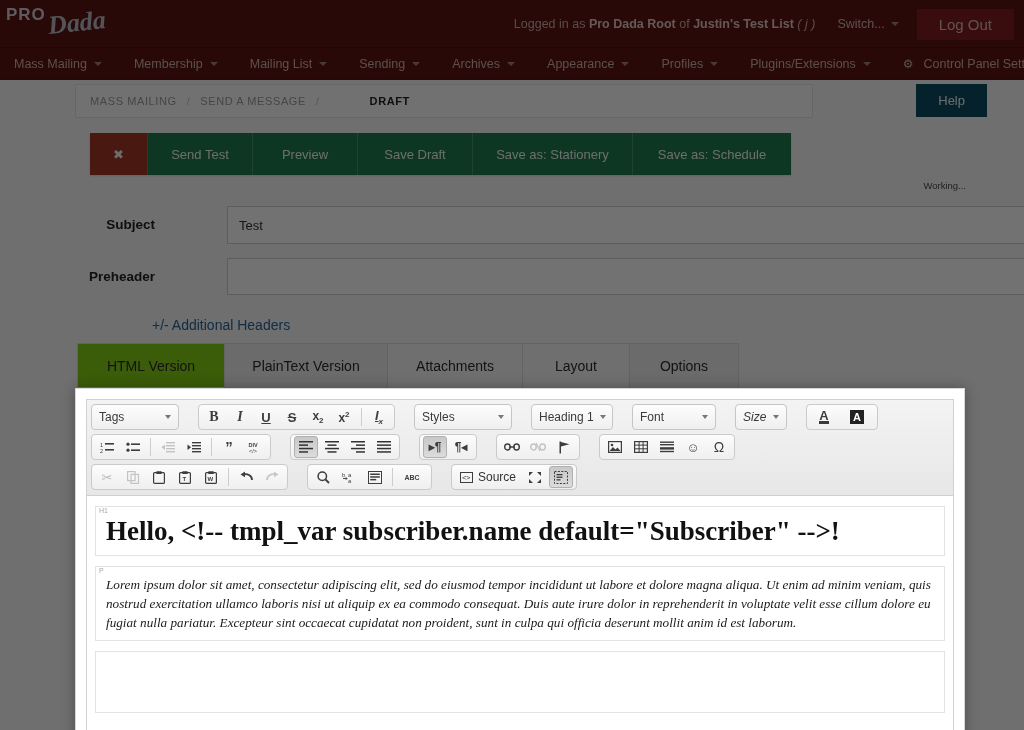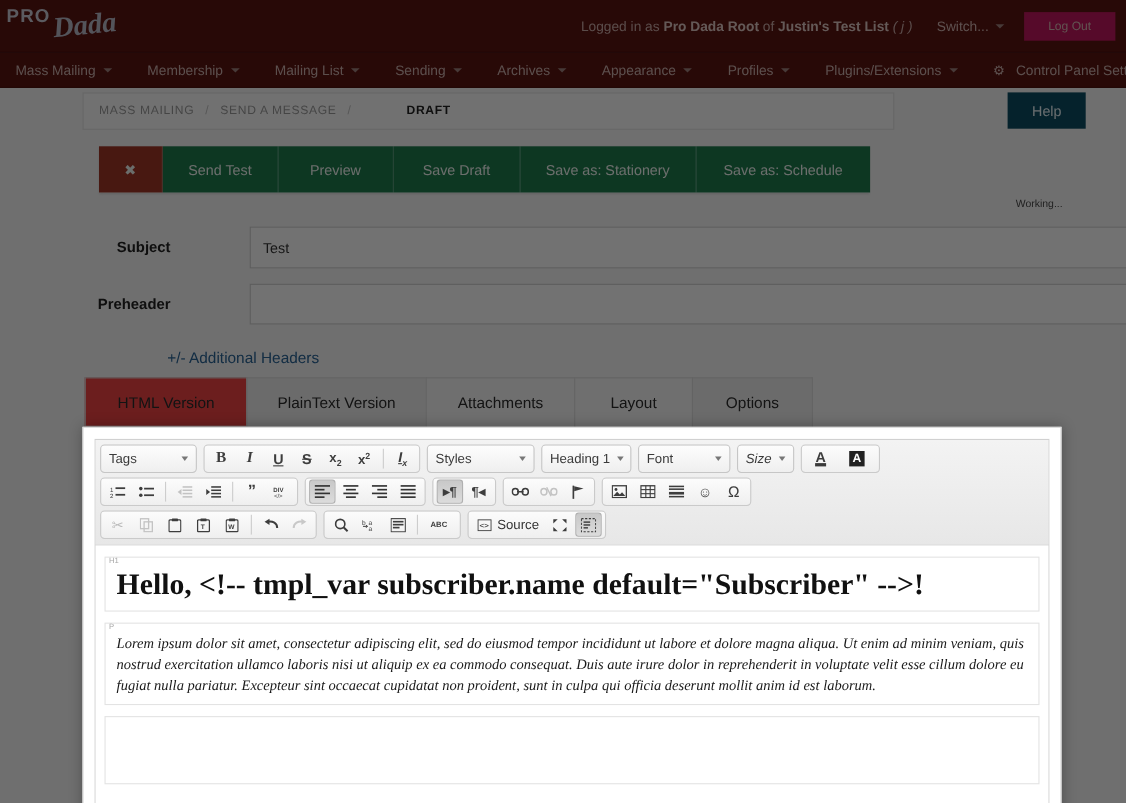--- a/index.html
+++ b/index.html
@@ -48,24 +48,24 @@
     color: #c8a9a5;
   }
   .userbar .loggedin { margin-right: 22px; white-space: nowrap; }
   .userbar .loggedin b { color:#ddc5c1; font-weight: bold; }
   .userbar .loggedin i { font-style: italic; }
   .switch {
     margin-right: 18px; color:#d0b3af; white-space:nowrap;
     display:flex; align-items:center; gap:6px;
   }
   .logout {
-    background: #be185d;
+    background: #7f1d1d;
     color: #d8b9b5;
     padding: 7px 22px;
-    font-size: 11px;
+    font-size: 15px;
     border: 0;
     white-space: nowrap;
   }
 
   
   .navbar {
     height: 32px;
     background: #5a1410;
     display: flex; align-items: center;
     padding-left: 14px;
@@ -170,21 +170,21 @@
     border-bottom: 1px solid #d6d6d6;
   }
   .tab {
     display:flex; align-items:center; justify-content:center;
     height: 45px;
     font-size: 14px; color:#2b2b2b;
     background: #f7f7f7;
     border:1px solid #dcdcdc; border-bottom:0;
     margin-right: -1px;
   }
-  .tab.active { background:#ef4444; border-bottom:1px solid #fff; }
+  .tab.active { background:#84cc16; border-bottom:1px solid #fff; }
   .tab.raised { background:#eeeeee; }
 
   
   #overlay {
     position:absolute; inset:0;
     background: rgba(0,0,0,.55);
     z-index: 50;
   }
 
   
@@ -204,20 +204,21 @@
     background: #ffffff;
   }
   .ck-toolbar {
     background: linear-gradient(#f3f3f3, #e7e7e7);
     border-bottom: 1px solid #cfcfcf;
     padding: 4px 4px 5px 4px;
   }
   .ck-row {
     display:flex; align-items:center; flex-wrap: nowrap;
     margin-bottom: 4px;
+    gap: 13px;
   }
   .ck-row:last-child { margin-bottom: 0; }
   .grp {
     display:flex; align-items:center;
     background: linear-gradient(#fcfcfc,#efefef);
     border:1px solid #cacaca;
     border-radius: 4px;
     padding: 1px 2px;
     margin-right: 6px;
     height: 26px;

